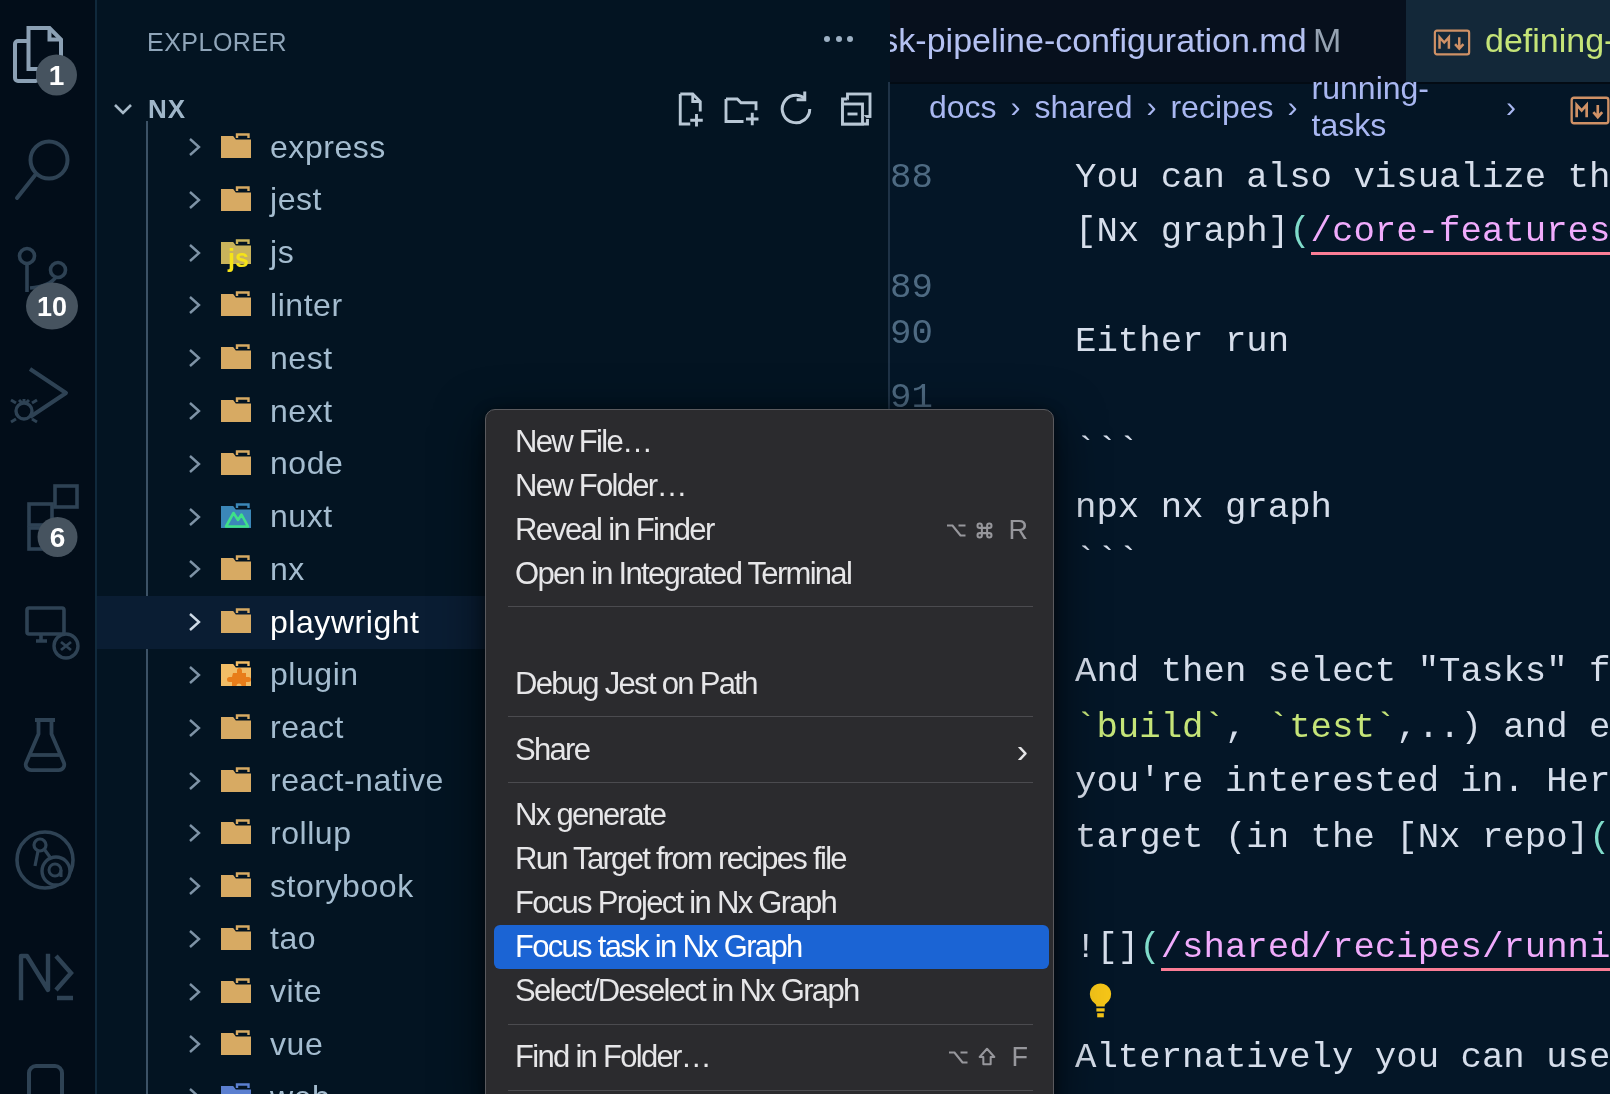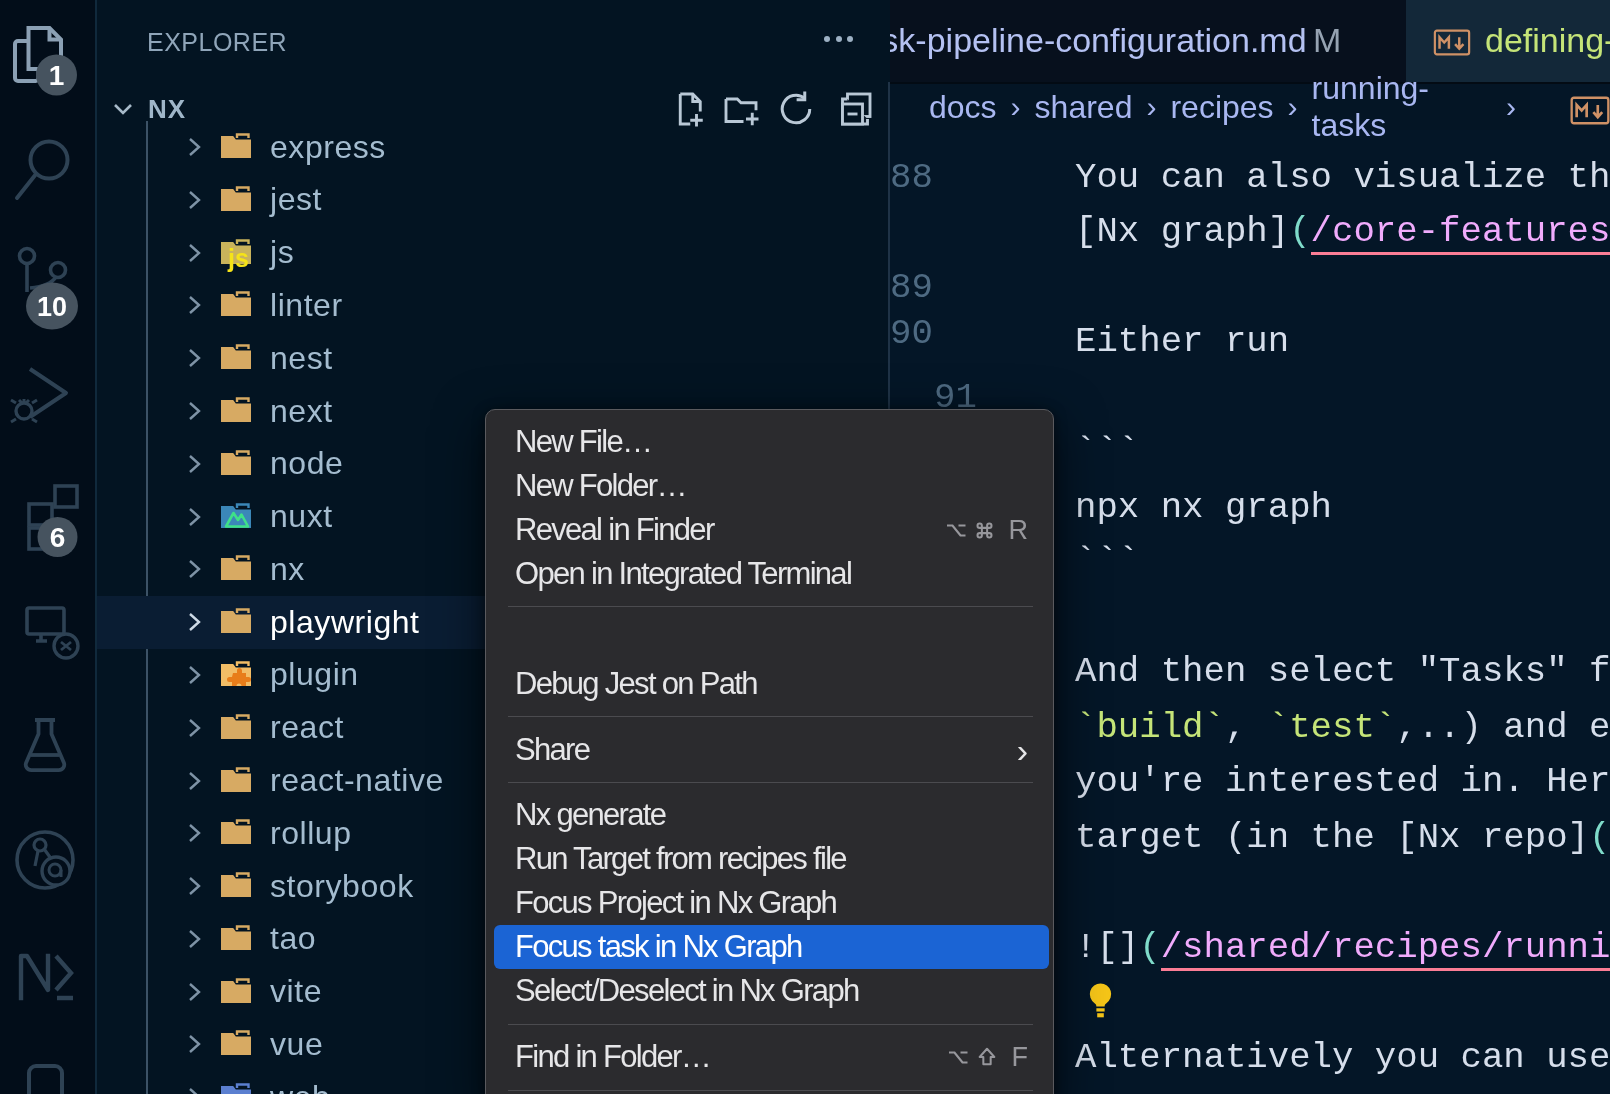--- a/index.html
+++ b/index.html
@@ -358,21 +358,21 @@
 <path d="M6 19 V8 l4.5 5 L15 8 v11" stroke="#cf9166" stroke-width="2.4" fill="none"></path>
 <path d="M25 8 v10 M21 14.5 l4 4.5 l4 -4.5" stroke="#cf9166" stroke-width="2.4" fill="none"></path>
 </svg>
 <div id="content">
 <div class="ln" style="top:20px;line-height:55px;">88</div>
 <div class="cl" style="top:20px;line-height:55px;">You can also visualize th</div>
 <div class="cl" style="top:74px;line-height:55px;">[Nx graph]<span class="tel">(</span><span class="pnk"><u class="pnk">/core-features</u></span></div>
 <div class="ln" style="top:130px;line-height:55px;">89</div>
 <div class="ln" style="top:176px;line-height:55px;">90</div>
 <div class="cl" style="top:184px;line-height:55px;">Either run</div>
-<div class="ln" style="top:240px;line-height:55px;margin-left:44px;">91</div>
+<div class="ln" style="top:240px;line-height:55px;">91</div>
 <div class="cl" style="top:294px;line-height:55px;">```</div>
 <div class="cl" style="top:350px;line-height:55px;">npx nx graph</div>
 <div class="cl" style="top:404px;line-height:55px;">```</div>
 <div class="cl" style="top:514px;line-height:55px;">And then select "Tasks" f</div>
 <div class="cl" style="top:570px;line-height:55px;"><span class="grn">`build`</span>, <span class="grn">`test`</span>,..) and e</div>
 <div class="cl" style="top:624px;line-height:55px;">you're interested in. Her</div>
 <div class="cl" style="top:680px;line-height:55px;">target (in the [Nx repo]<span class="tel">(</span></div>
 <div class="cl" style="top:790px;line-height:55px;">![]<span class="tel">(</span><span class="pnk"><u class="pnk">/shared/recipes/runni</u></span></div>
 <div class="cl" style="top:900px;line-height:55px;">Alternatively you can use</div>
 <svg class="abs" style="left:194px;top:851px" width="33" height="38" viewBox="0 0 20 22" fill="none">

